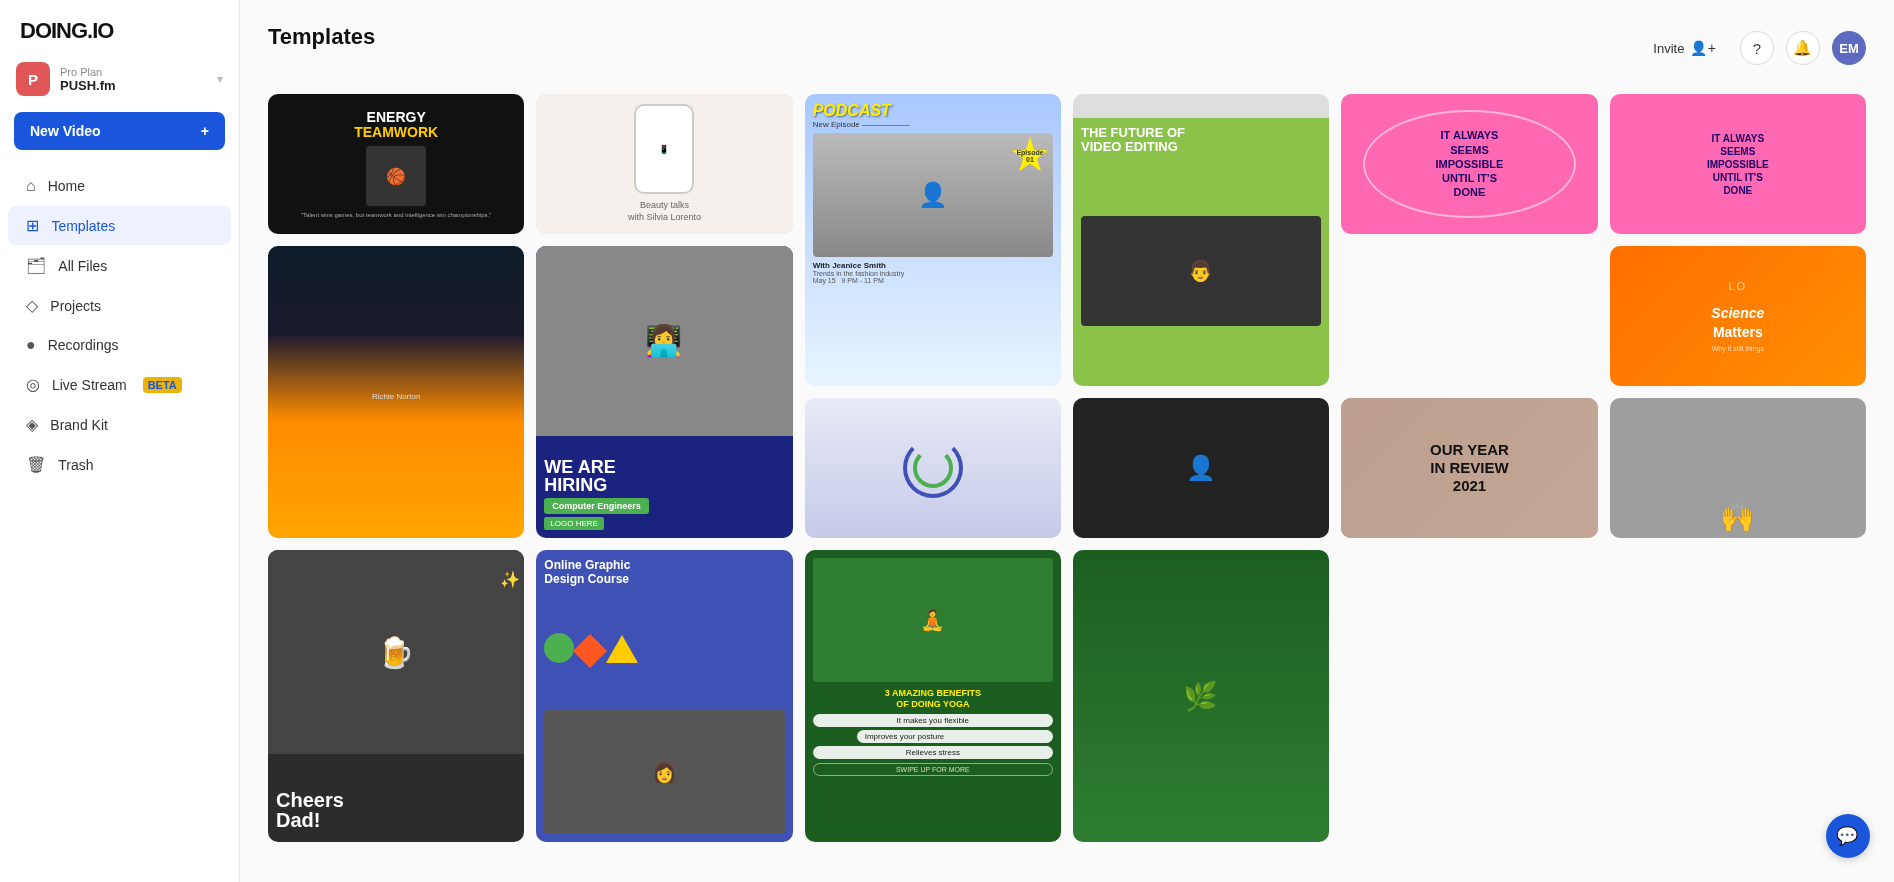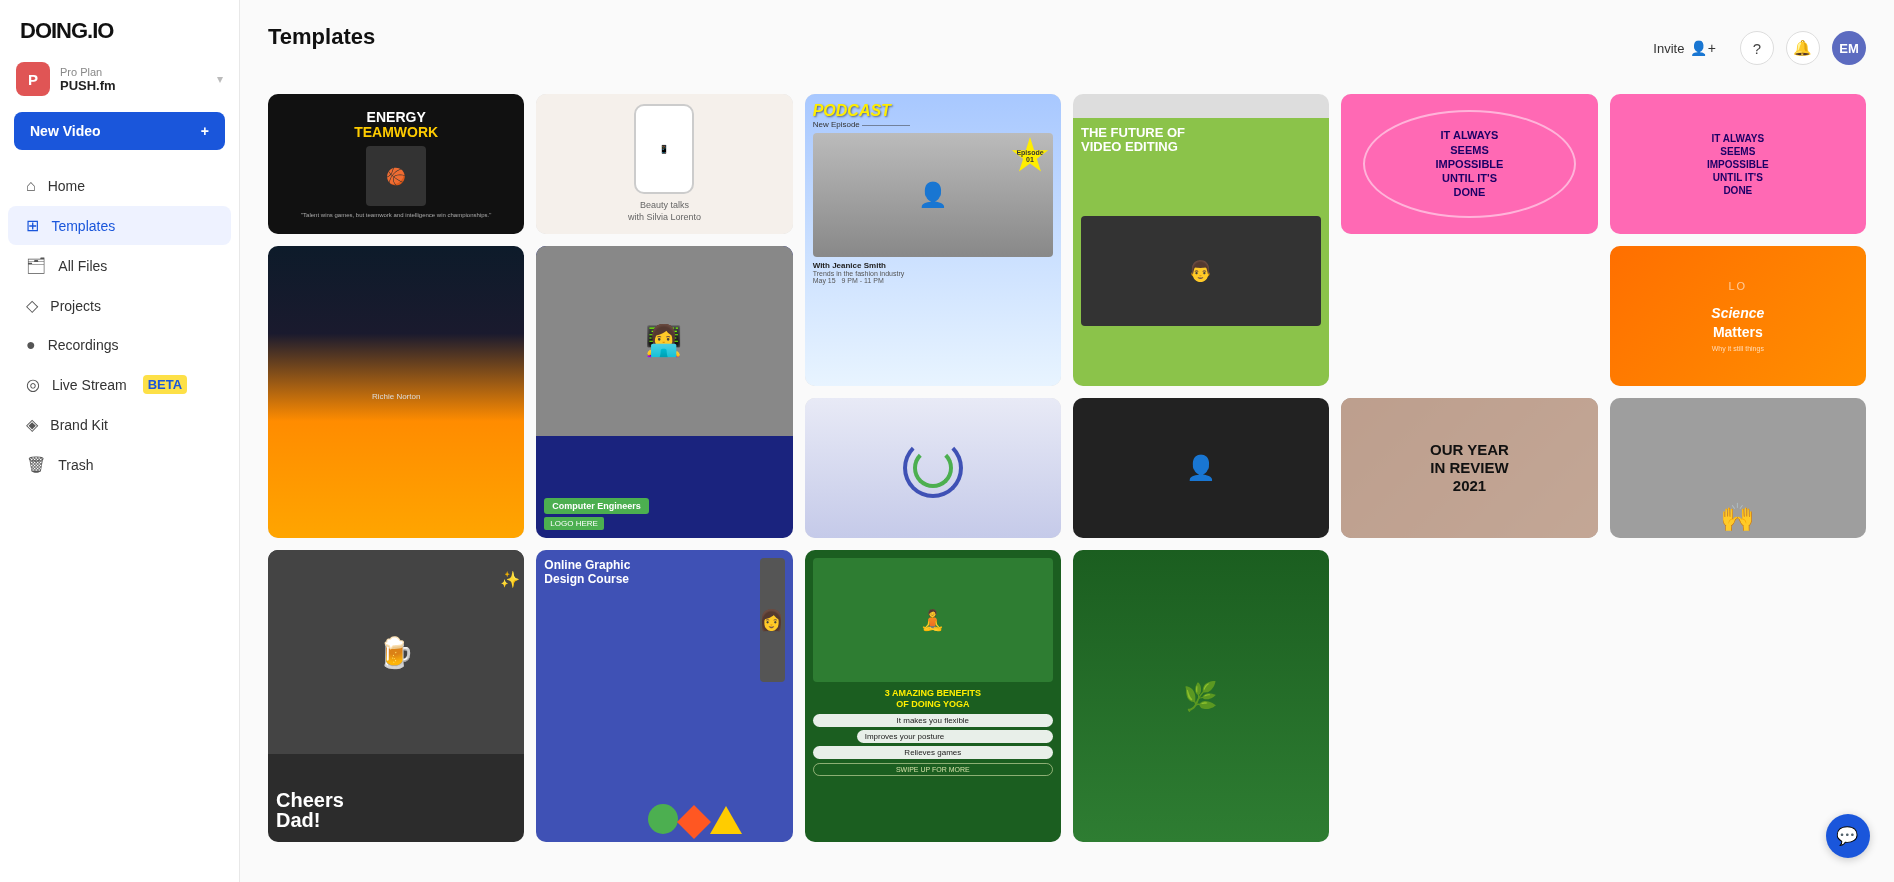--- a/index.html
+++ b/index.html
@@ -67,22 +67,22 @@
       cursor: pointer;
       font-size: 14px;
       color: #333;
       font-weight: 500;
       text-decoration: none;
     }
     .nav-item.active { background: #eef2ff; color: #1a56db; }
     .nav-icon { font-size: 16px; color: #555; }
     .nav-item.active .nav-icon { color: #1a56db; }
     .beta-badge {
-      font-size: 13px;
-      background: #fde047;
+      font-size: 11px;
+      background: #eab308;
       color: #1a56db;
       border-radius: 4px;
       padding: 2px 5px;
       font-weight: 700;
       margin-left: 4px;
     }
 
     
     #main {
       flex: 1;
@@ -317,20 +317,21 @@
       <div style="font-size:8px;color:#ddd;margin-top:8px;">Richie Norton</div>
     </div>
   </div>
       </div>
       <div class="template-card" style="grid-area: 2 / 2 / span 2 / span 1;">
         <div style="position: relative; width: 100%; height: 100%;">
     <div style="position:absolute;top:0;left:0;right:0;bottom:0;background:#1a237e;display:flex;flex-direction:column;justify-content:flex-end;padding:8px;">
       <div style="position:absolute;top:0;left:0;right:0;bottom:35%;background:#888;overflow:hidden;display:flex;align-items:center;justify-content:center;">
         <span style="font-size:30px;">👩‍💻</span>
       </div>
+      <div style="font-size:18px;font-weight:900;color:#fff;line-height:1.0;">WE ARE<br>HIRING</div>
       <div style="background:#4caf50;color:#fff;font-size:9px;font-weight:700;padding:3px 8px;border-radius:3px;margin-top:4px;display:inline-block;width:fit-content;">Computer Engineers</div>
       <div style="background:#4caf50;color:#fff;font-size:8px;padding:2px 6px;border-radius:2px;margin-top:3px;display:inline-block;width:fit-content;">LOGO HERE</div>
     </div>
   </div>
       </div>
       <div class="template-card" style="grid-area: 2 / 6 / span 1 / span 1;">
         <div style="position: relative; width: 100%; height: 100%;">
     <div style="position:absolute;top:0;left:0;right:0;bottom:0;background:linear-gradient(135deg,#ff6f00,#ff8f00);display:flex;flex-direction:column;align-items:center;justify-content:center;padding:8px;">
       <div style="font-size:11px;color:rgba(255,255,255,0.6);letter-spacing:2px;margin-bottom:12px;">LO</div>
       <div style="font-size:14px;font-weight:700;color:#fff;text-align:center;line-height:1.3;"><em>Science</em><br><strong>Matters</strong></div>
@@ -379,21 +380,21 @@
           <span style="font-size:30px;">🍺</span>
         </div>
         <div style="font-size:20px;font-weight:900;color:#fff;line-height:1.0;text-align:left;width:100%;padding:4px 8px;">Cheers<br>Dad!</div>
         <div style="position:absolute;top:20px;right:8px;width:16px;height:16px;">✨</div>
       </div>
     </div>
   </div>
       </div>
       <div class="template-card" style="grid-area: 4 / 2 / span 2 / span 1;">
         <div style="position: relative; width: 100%; height: 100%;">
-    <div style="position:absolute;top:0;left:0;right:0;bottom:0;background:#3f51b5;display:flex;justify-content:space-between;padding:8px;">
+    <div style="position:absolute;top:0;left:0;right:0;bottom:0;background:#3f51b5;display:flex;flex-direction:column;justify-content:space-between;padding:8px;">
       <div style="font-size:12px;font-weight:900;color:#fff;line-height:1.2;">Online Graphic<br>Design Course</div>
       <div style="display:flex;gap:4px;align-items:flex-end;">
         <div style="width:30px;height:30px;border-radius:50%;background:#4caf50;"></div>
         <div style="width:24px;height:24px;background:#ff5722;transform:rotate(45deg);"></div>
         <div style="width:0;height:0;border-left:16px solid transparent;border-right:16px solid transparent;border-bottom:28px solid #ffcc00;"></div>
       </div>
       <div style="height:45%;background:#555;border-radius:4px;overflow:hidden;position:relative;display:flex;align-items:center;justify-content:center;">
         <span style="font-size:20px;">👩</span>
       </div>
     </div>
@@ -402,21 +403,21 @@
       <div class="template-card" style="grid-area: 4 / 3 / span 2 / span 1;">
         <div style="position: relative; width: 100%; height: 100%;">
     <div style="position:absolute;top:0;left:0;right:0;bottom:0;background:#1b5e20;display:flex;flex-direction:column;padding:8px;overflow:hidden;">
       <div style="height:45%;background:#2e7d32;border-radius:4px;margin-bottom:6px;overflow:hidden;display:flex;align-items:center;justify-content:center;">
         <span style="font-size:20px;">🧘</span>
       </div>
       <div style="font-size:9px;font-weight:900;color:#ffee00;text-transform:uppercase;line-height:1.2;text-align:center;margin-bottom:4px;">3 AMAZING BENEFITS<br>OF DOING YOGA</div>
       <div style="display:flex;flex-direction:column;gap:3px;">
         <div style="background:rgba(255,255,255,0.9);border-radius:20px;padding:2px 8px;font-size:8px;color:#222;text-align:center;">It makes you flexible</div>
         <div style="background:rgba(255,255,255,0.9);border-radius:20px;padding:2px 8px;font-size:8px;color:#222;margin-left:44px;">Improves your posture</div>
-        <div style="background:rgba(255,255,255,0.9);border-radius:20px;padding:2px 8px;font-size:8px;color:#222;text-align:center;">Relieves games</div>
+        <div style="background:rgba(255,255,255,0.9);border-radius:20px;padding:2px 8px;font-size:8px;color:#222;text-align:center;">Relieves stress</div>
       </div>
       <div style="margin-top:4px;border:1px solid rgba(255,255,200,0.5);border-radius:20px;padding:2px 6px;font-size:7px;color:rgba(255,255,200,0.8);text-align:center;">SWIPE UP FOR MORE</div>
     </div>
   </div>
       </div>
       <div class="template-card" style="grid-area: 4 / 4 / span 2 / span 1;">
         <div style="position: relative; width: 100%; height: 100%;">
     <div style="position:absolute;top:0;left:0;right:0;bottom:0;background:linear-gradient(180deg,#1b5e20,#2e7d32);display:flex;align-items:center;justify-content:center;">
       <span style="font-size:28px;">🌿</span>
     </div>

